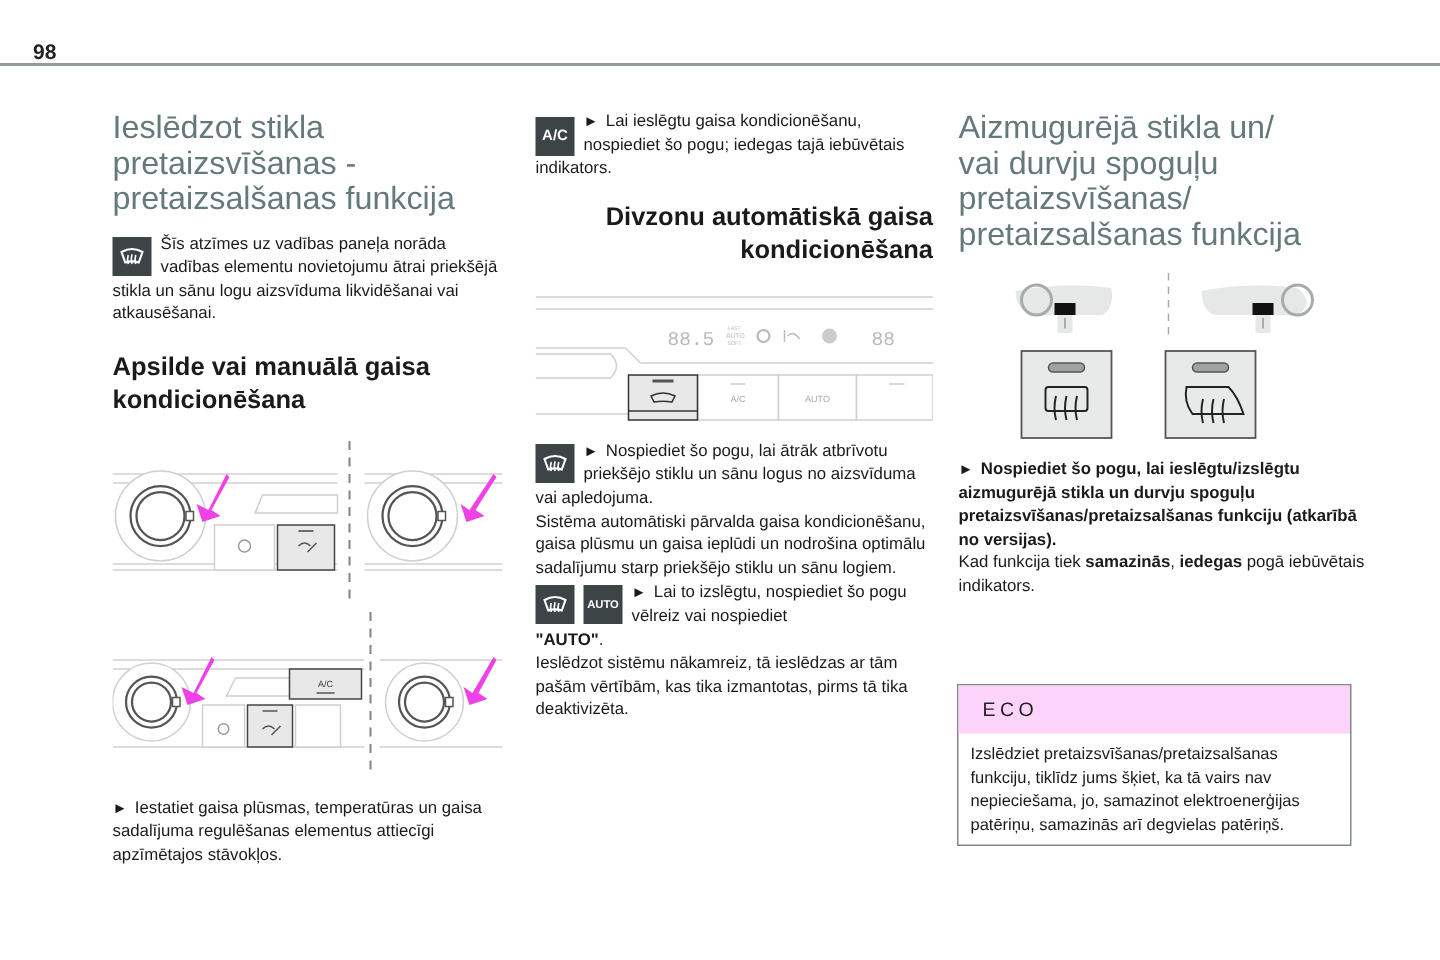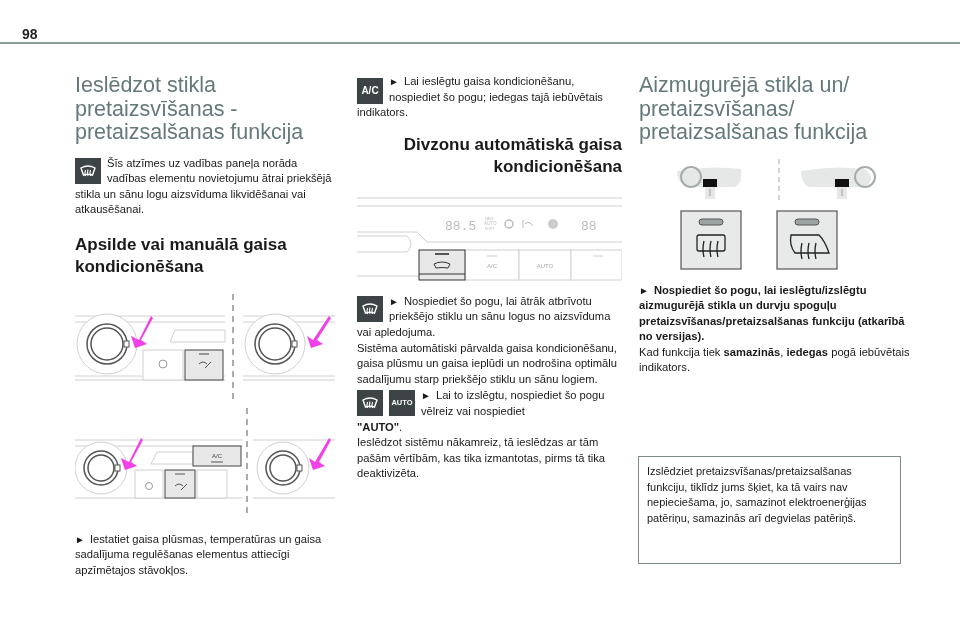--- a/index.html
+++ b/index.html
@@ -203,20 +203,21 @@
     </span>
     <span class="triangle">►</span><span>Lai to izslēgtu, nospiediet šo pogu vēlreiz vai nospiediet</span>
     <br><b>"AUTO"</b><span>.</span>
   </p>
   <p class="body">Ieslēdzot sistēmu nākamreiz, tā ieslēdzas ar tām pašām vērtībām, kas tika izmantotas, pirms tā tika deaktivizēta.</p>
 </div>
 
 <div class="col col-3">
   <h1 class="h-light" style="margin-top:14px;">
     <div>Aizmugurējā stikla un/</div>
+    <div>vai durvju spoguļu</div>
     <div>pretaizsvīšanas/</div>
     <div>pretaizsalšanas funkcija</div>
   </h1>
 
   <div class="illu" style="margin-top:14px; width:240px; height:112px; margin-left:30px;">
     <svg width="240" height="112" viewBox="0 0 240 112">
       <path d="M8 12 Q40 6 72 10 Q74 24 66 28 L22 28 Q8 26 8 12 Z" fill="#e6e8e8"></path>
       <circle cx="22" cy="18" r="10" fill="none" stroke="#a6acad" stroke-width="2"></circle>
       <rect x="34" y="20" width="14" height="8" fill="#111"></rect>
       <rect x="36" y="28" width="10" height="12" fill="#e6e8e8"></rect>
@@ -240,16 +241,17 @@
 
   <p class="body" style="margin-top:12px;font-weight:bold;">
     <span class="triangle">►</span><span>Nospiediet šo pogu, lai ieslēgtu/izslēgtu aizmugurējā stikla un durvju spoguļu pretaizsvīšanas/pretaizsalšanas funkciju (atkarībā no versijas).</span>
   </p>
   <p class="body">
     <span>Kad funkcija tiek </span><b>samazinās</b><span>, </span><b>iedegas</b><span> pogā iebūvētais indikators.</span>
   </p>
 </div>
 
 <div class="eco-box">
+  <div class="eco-head">ECO</div>
   <div class="eco-body">Izslēdziet pretaizsvīšanas/pretaizsalšanas funkciju, tiklīdz jums šķiet, ka tā vairs nav nepieciešama, jo, samazinot elektroenerģijas patēriņu, samazinās arī degvielas patēriņš.</div>
 </div>
 
 <div class="watermark">carmanualsonline.info</div>
 
 </body></html>

